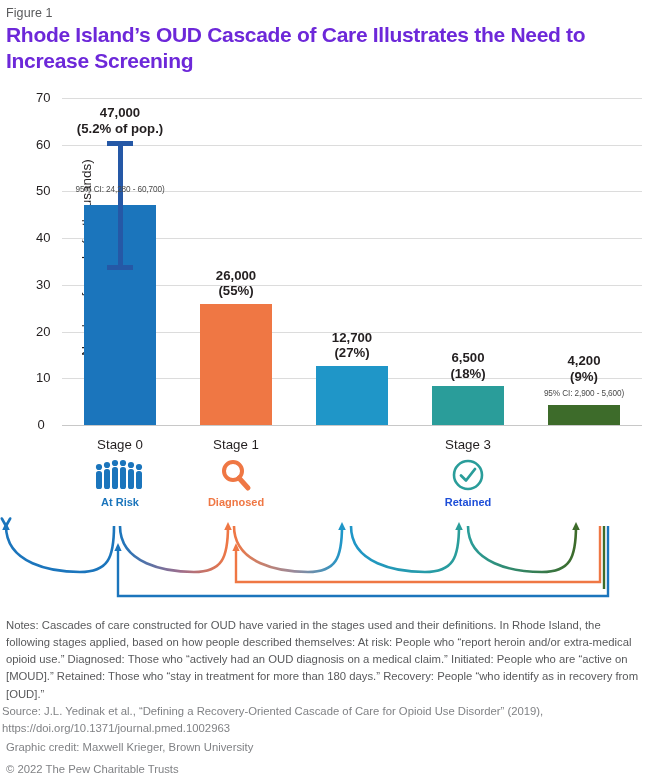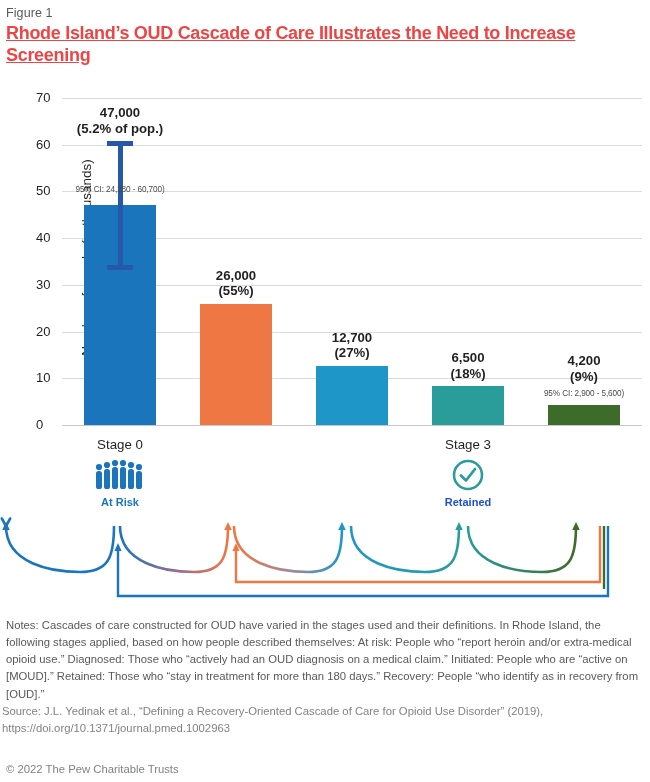--- a/index.html
+++ b/index.html
@@ -12,43 +12,43 @@
   }
   #page { position: relative; width: 650px; height: 782px; }
 
   
   #fig-label {
     position: absolute; left: 6px; top: 6px;
     font-size: 12.5px; color: #58595b; letter-spacing: .1px;
   }
   #fig-title {
     position: absolute; left: 6px; top: 22px; width: 620px;
-    font-size: 18px; font-weight: bold; line-height: 1.24;
-    letter-spacing: -0.3px; color: #ef4444; text-decoration: underline;
+    font-size: 21px; font-weight: bold; line-height: 1.24;
+    letter-spacing: -0.3px; color: #6d28d9;
   }
 
   
   #chart {
     position: absolute;
     left: 0px; top: 90px;
     width: 650px; height: 345px;
   }
   
   #plot {
     position: absolute; left: 62px; top: 8px;
     width: 580px; height: 327px;
   }
   .gridline {
     position: absolute; left: 0; width: 580px; height: 1px;
     background: #dcdcdc;
   }
   .axis-zero { background: #c8c8c8; }
   .ytick {
     position: absolute; right: 596px; width: 46px;
-    text-align: left; font-size: 13px; color: #231f20;
+    text-align: center; font-size: 13px; color: #231f20;
     transform: translateY(-8px);
     padding-left: 36px;
   }
   #ylabel {
     position: absolute;
     left: -126px; top: 152px;
     width: 300px; text-align: center;
     font-size: 13.5px; color: #231f20;
     transform: rotate(-90deg);
   }
@@ -170,20 +170,30 @@
             <circle cx="31" cy="5" r="3.1" fill="#1b75bc"></circle>
             <rect x="28" y="9" width="6" height="22" rx="2.6" fill="#1b75bc"></rect>
             <circle cx="39" cy="7" r="3.1" fill="#1b75bc"></circle>
             <rect x="36" y="11" width="6" height="20" rx="2.6" fill="#1b75bc"></rect>
             <circle cx="47" cy="9" r="3.1" fill="#1b75bc"></circle>
             <rect x="44" y="13" width="6" height="18" rx="2.6" fill="#1b75bc"></rect>
           </svg>
         </div>
         <div class="stage-name" style="color:#1b75bc">At Risk</div>
       </div>
+      <div class="stage-col" style="left: 116px;">
+        <div class="stage-num">Stage 1</div>
+        <div class="stage-icon">
+          <svg width="34" height="34" viewBox="0 0 34 34">
+            <circle cx="14" cy="13" r="9" fill="none" stroke="#ef7744" stroke-width="4"></circle>
+            <line x1="20" y1="20" x2="29" y2="30" stroke="#ef7744" stroke-width="5" stroke-linecap="round"></line>
+          </svg>
+        </div>
+        <div class="stage-name" style="color:#ef7744">Diagnosed</div>
+      </div>
       <div class="stage-col" style="left: 348px;">
         <div class="stage-num">Stage 3</div>
         <div class="stage-icon">
           <svg width="34" height="34" viewBox="0 0 34 34">
             <circle cx="17" cy="17" r="14" fill="none" stroke="#2a9d9a" stroke-width="2.6"></circle>
             <path d="M10,17.5 L15,22.5 L24,11" fill="none" stroke="#2a9d9a" stroke-width="2.8" stroke-linecap="round" stroke-linejoin="round"></path>
           </svg>
         </div>
         <div class="stage-name" style="color:#1d4ed8">Retained</div>
       </div>
@@ -238,14 +248,15 @@
       <path d="M600,14 L600,70 L236,70 L236,36" fill="none" stroke="#ef7744" stroke-width="2.4"></path>
       <polygon points="236,31 232.4,39 239.6,39" fill="#ef7744"></polygon>
 
       <path d="M600,14 L600,70" fill="none" stroke="#3d6b2a" stroke-width="2.4" opacity="0"></path>
       <path d="M604,14 L604,77 L604,77" fill="none" stroke="#3d6b2a" stroke-width="2.4"></path>
     </svg>
   </div>
 
   <div id="notes">Notes: Cascades of care constructed for OUD have varied in the stages used and their definitions. In Rhode Island, the following stages applied, based on how people described themselves: At risk: People who “report heroin and/or extra-medical opioid use.” Diagnosed: Those who “actively had an OUD diagnosis on a medical claim.” Initiated: People who are “active on [MOUD].” Retained: Those who “stay in treatment for more than 180 days.” Recovery: People “who identify as in recovery from [OUD].”</div>
   <div id="source">Source: J.L. Yedinak et al., “Defining a Recovery-Oriented Cascade of Care for Opioid Use Disorder” (2019), https://doi.org/10.1371/journal.pmed.1002963</div>
+  <div id="credit">Graphic credit: Maxwell Krieger, Brown University</div>
   <div id="copyright">© 2022 The Pew Charitable Trusts</div>
 </div>
 
 </body></html>

